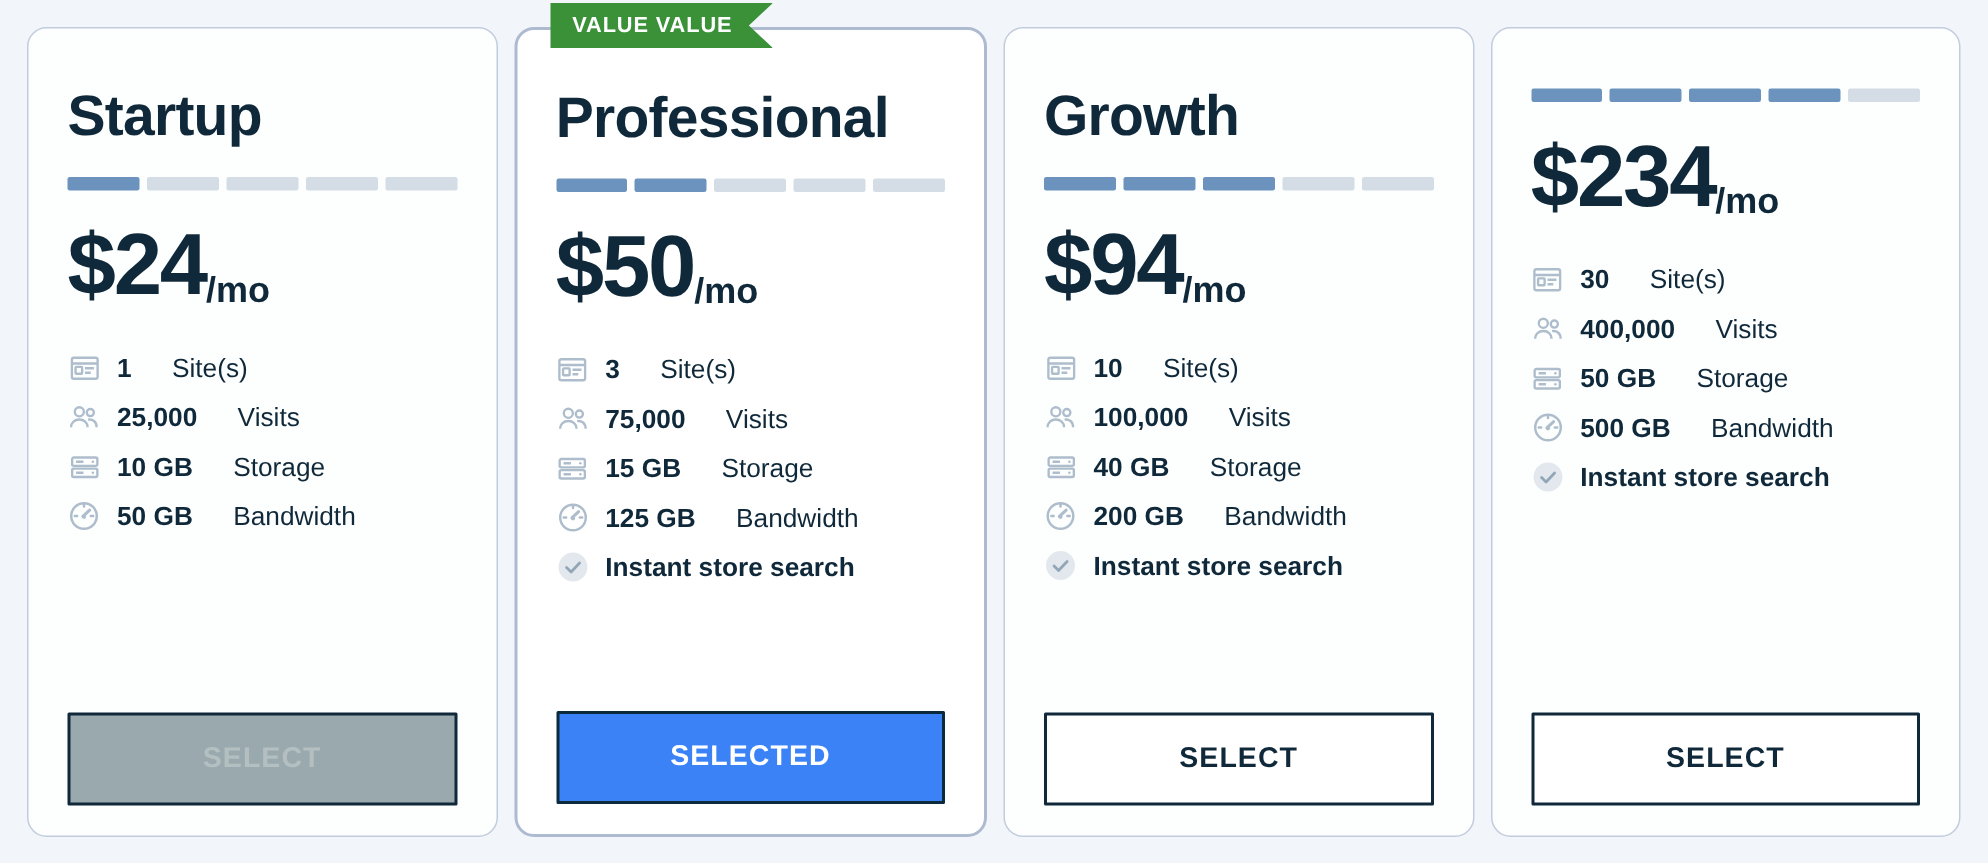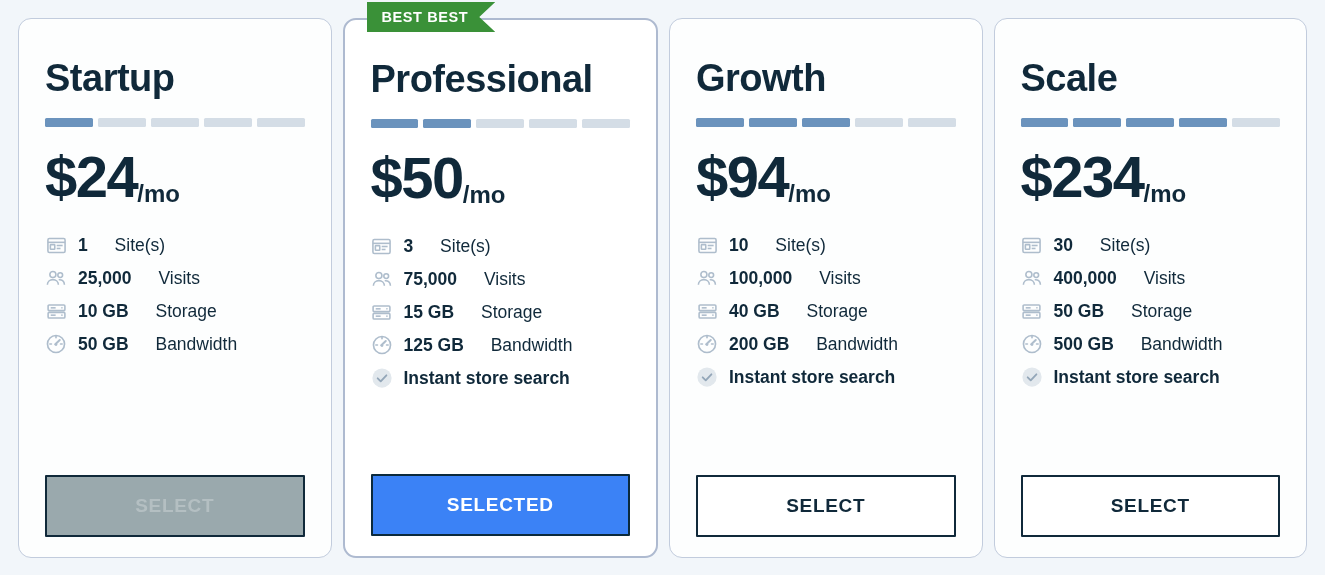--- a/index.html
+++ b/index.html
@@ -223,21 +223,21 @@
               <circle cx="12" cy="12.6" r="1.5" fill="currentColor" stroke="none"></circle>
               <line x1="12" y1="3.4" x2="12" y2="5.1" stroke-linecap="round"></line>
               <line x1="5.3" y1="12" x2="7" y2="12" stroke-linecap="round"></line>
               <line x1="18.7" y1="12" x2="17" y2="12" stroke-linecap="round"></line>
             </svg>
           </span><span class="fv">50 GB</span>&nbsp;<span class="fl">Bandwidth</span></li>
       </ul>
       <button class="select-btn hovered">SELECT</button>
     </div>
     <div class="plan-card featured">
-      <div class="ribbon">BEST BEST</div>
+      <div class="ribbon">VALUE VALUE</div>
       <div class="plan-title">Professional</div>
       <div class="tier-bar">
         <div class="tier-seg on"></div>
         <div class="tier-seg on"></div>
         <div class="tier-seg"></div>
         <div class="tier-seg"></div>
         <div class="tier-seg"></div>
       </div>
       <div class="price-row">
         <span class="price-amount">$50</span>
@@ -350,21 +350,20 @@
               <circle cx="12" cy="12" r="10.5" fill="#e2e8ed"></circle>
               <path d="M7.3 12.3 10.6 15.6 16.8 9.1" stroke="#93a6b8" stroke-width="2" stroke-linecap="round" stroke-linejoin="round" fill="none"></path>
             </svg>
           </span>
           <span class="fl">Instant store search</span>
         </li>
       </ul>
       <button class="select-btn outline">SELECT</button>
     </div>
     <div class="plan-card">
-      <div class="plan-title">Scale</div>
       <div class="tier-bar">
         <div class="tier-seg on"></div>
         <div class="tier-seg on"></div>
         <div class="tier-seg on"></div>
         <div class="tier-seg on"></div>
         <div class="tier-seg"></div>
       </div>
       <div class="price-row">
         <span class="price-amount">$234</span>
         <span class="price-period">/mo</span>

